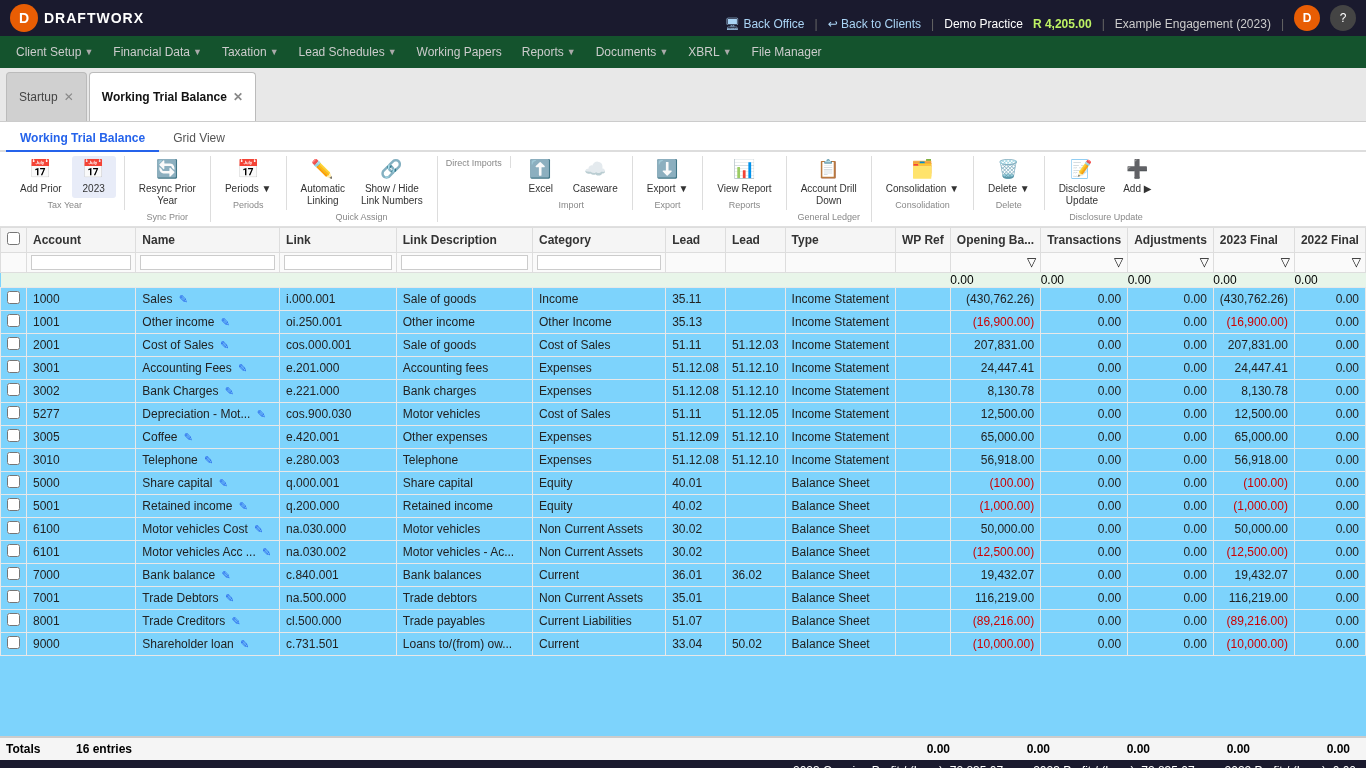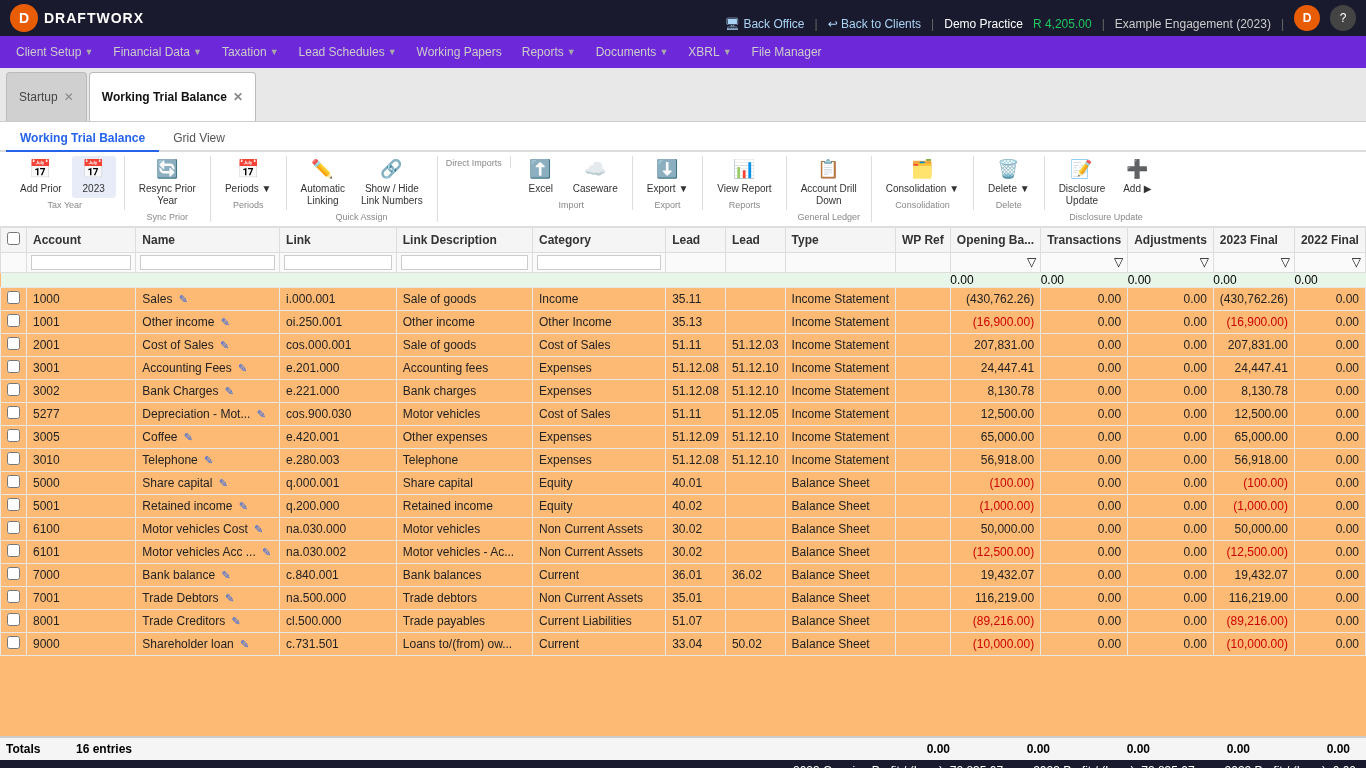--- a/index.html
+++ b/index.html
@@ -40,42 +40,42 @@
     }
     .top-nav-right {
       margin-left: auto;
       display: flex;
       align-items: flex-end;
       gap: 10px;
       font-size: 11px;
     }
     .top-nav-right a { color: #aad4f5; text-decoration: none; }
     .top-nav-right .separator { color: #666; }
-    .top-nav-right .amount { color: #22c55e; font-weight: normal; }
+    .top-nav-right .amount { color: #bef264; font-weight: bold; }
     .top-nav-right .engagement { color: #ccc; }
     .avatar-btn {
       width: 26px; height: 26px;
       background: #e85d04;
       border-radius: 50%;
       display: flex; align-items: center; justify-content: center;
       color: white; font-weight: bold; font-size: 12px;
       cursor: pointer;
     }
     .help-btn {
       width: 26px; height: 26px;
       background: #444;
       border-radius: 50%;
       display: flex; align-items: center; justify-content: center;
       color: white; font-size: 12px;
       cursor: pointer;
     }
 
     
     .menu-bar {
-      background: #6d28d9;
+      background: #14532d;
       height: 32px;
       display: flex;
       align-items: center;
       padding: 0 6px;
     }
     .menu-item {
       color: #ccc;
       padding: 4px 10px;
       cursor: pointer;
       font-size: 12px;
@@ -185,21 +185,21 @@
     .tb-btn .tb-icon {
       font-size: 18px;
       margin-bottom: 2px;
       color: #444;
     }
     .tb-btn .tb-icon.blue { color: #2563eb; }
     .tb-btn .tb-label { font-size: 10px; white-space: nowrap; }
 
     
     .table-container {
-      background: #fdba74;
+      background: #7dd3fc;
       overflow: auto;
       flex: 1;
       height: calc(768px - 36px - 32px - 30px - 35px - 70px - 32px - 24px);
     }
     table {
       width: 100%;
       border-collapse: collapse;
       font-size: 11px;
     }
     thead th {

